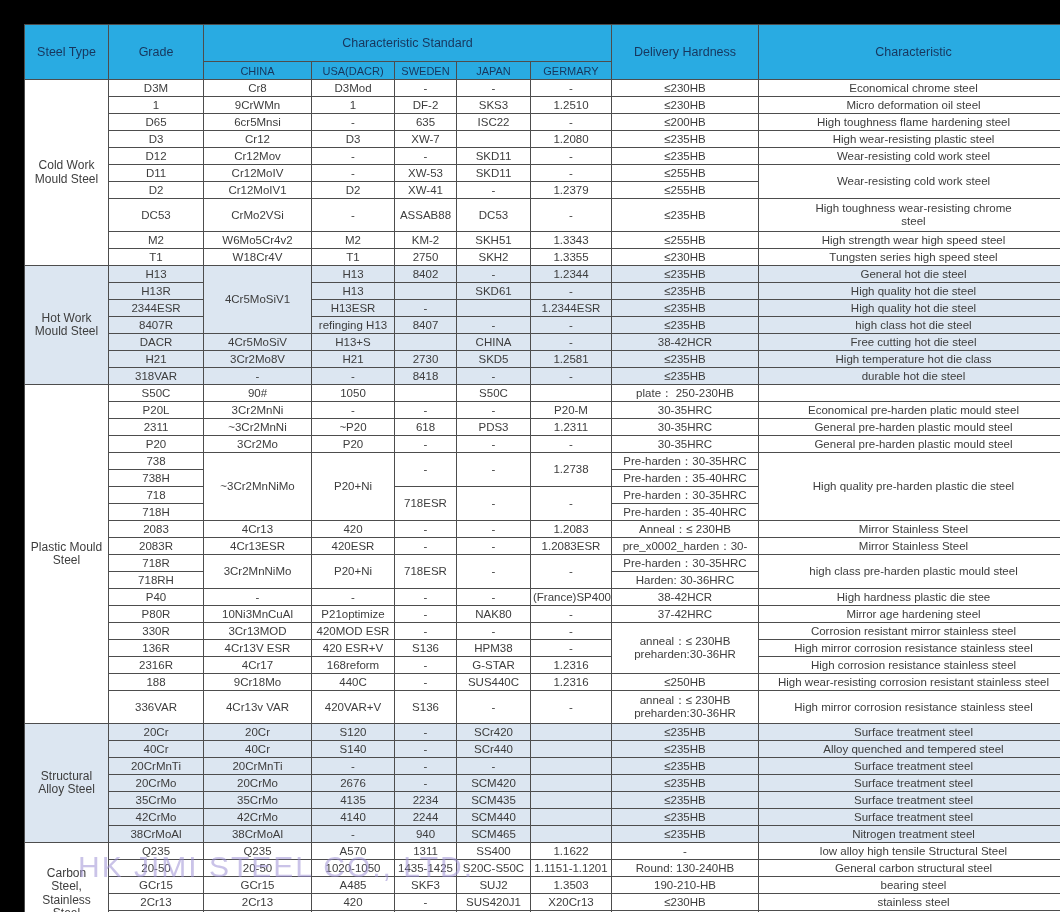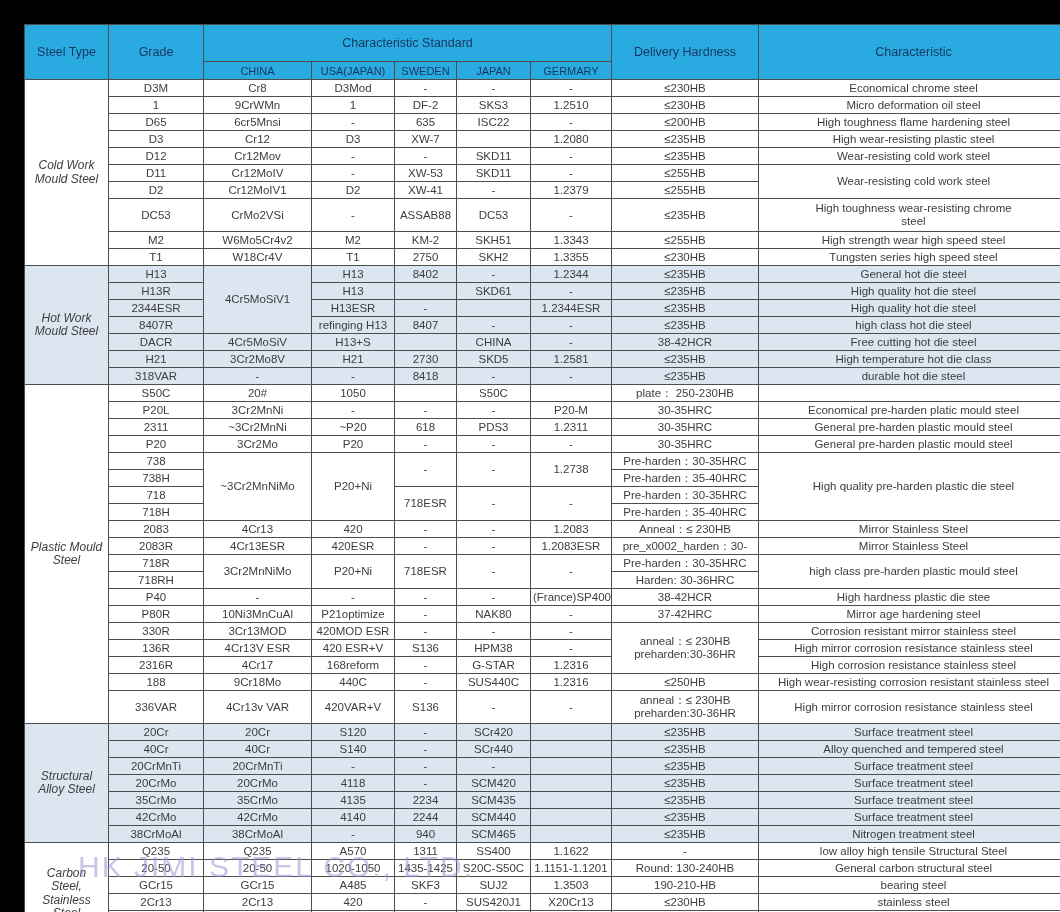--- a/index.html
+++ b/index.html
@@ -36,21 +36,21 @@
   .steel thead tr.country-row th { height: 17px; font-size: 11px; text-align: center; }
   .steel td {
     height: 16px;
     font-size: 11.5px;
     line-height: 1.12;
     color: #3d3d3d;
     background: #ffffff;
   }
   .steel tr.shaded td { background: #dce6f1; }
   .steel tr.tall td { height: 32px; }
-  .steel td.steel-type { font-size: 12px; font-style: italic; }
+  .steel td.steel-type { font-size: 12px; }
   .watermark {
     position: absolute;
     left: 78px;
     top: 850px;
     font-size: 30px;
     letter-spacing: 2px;
     color: rgba(158, 146, 214, 0.55);
     pointer-events: none;
     white-space: nowrap;
   }
@@ -74,21 +74,21 @@
     <thead>
       <tr class="top-row">
         <th rowspan="2">Steel Type</th>
         <th rowspan="2">Grade</th>
         <th colspan="5">Characteristic Standard</th>
         <th rowspan="2">Delivery Hardness</th>
         <th rowspan="2">Characteristic</th>
       </tr>
       <tr class="country-row">
         <th>CHINA</th>
-        <th>USA(JAPAN)</th>
+        <th>USA(DACR)</th>
         <th>SWEDEN</th>
         <th>JAPAN</th>
         <th>GERMARY</th>
       </tr>
     </thead>
     <tbody>
         <tr>
           <td rowspan="10" class="steel-type">Cold Work
 Mould Steel</td>
           <td>D3M</td>
@@ -256,21 +256,21 @@
           <td>8418</td>
           <td>-</td>
           <td>-</td>
           <td>≤235HB</td>
           <td>durable hot die steel</td>
         </tr>
         <tr>
           <td rowspan="19" class="steel-type">Plastic Mould
 Steel</td>
           <td>S50C</td>
-          <td>20#</td>
+          <td>90#</td>
           <td>1050</td>
           <td></td>
           <td>S50C</td>
           <td></td>
           <td>plate： 250-230HB</td>
           <td></td>
         </tr>
         <tr>
           <td>P20L</td>
           <td>3Cr2MnNi</td>
@@ -458,21 +458,21 @@
           <td>-</td>
           <td>-</td>
           <td>-</td>
           <td></td>
           <td>≤235HB</td>
           <td>Surface treatment steel</td>
         </tr>
         <tr class="shaded">
           <td>20CrMo</td>
           <td>20CrMo</td>
-          <td>4118</td>
+          <td>2676</td>
           <td>-</td>
           <td>SCM420</td>
           <td></td>
           <td>≤235HB</td>
           <td>Surface treatment steel</td>
         </tr>
         <tr class="shaded">
           <td>35CrMo</td>
           <td>35CrMo</td>
           <td>4135</td>

